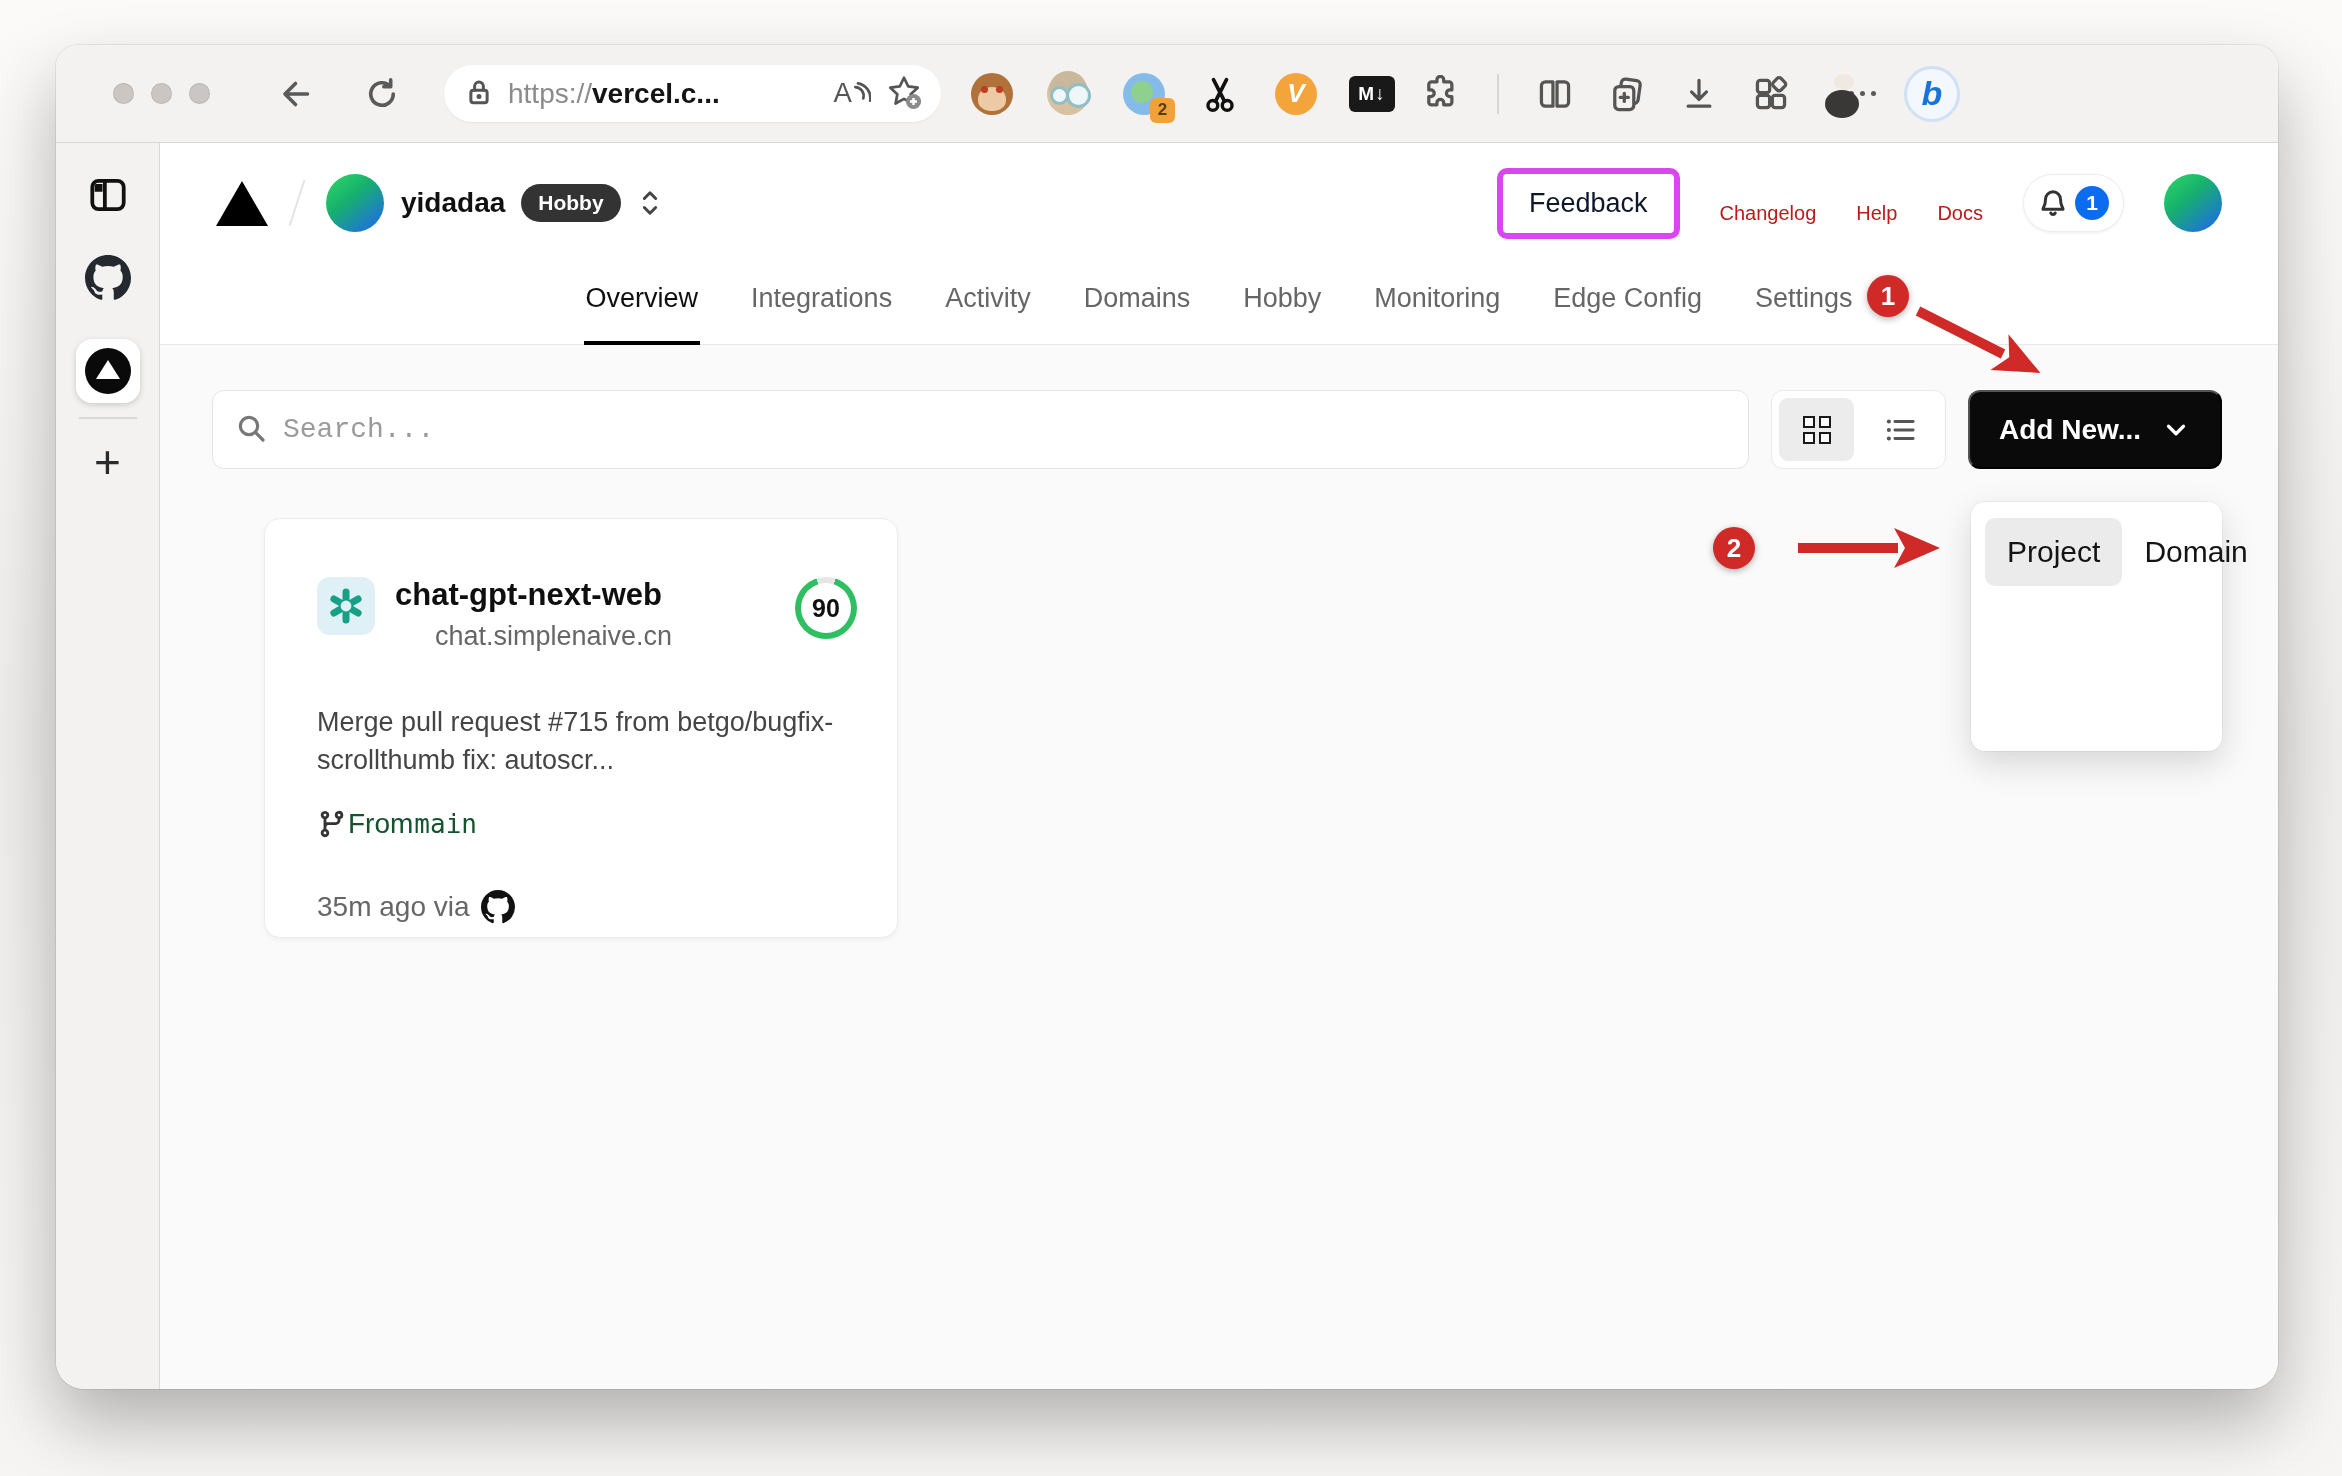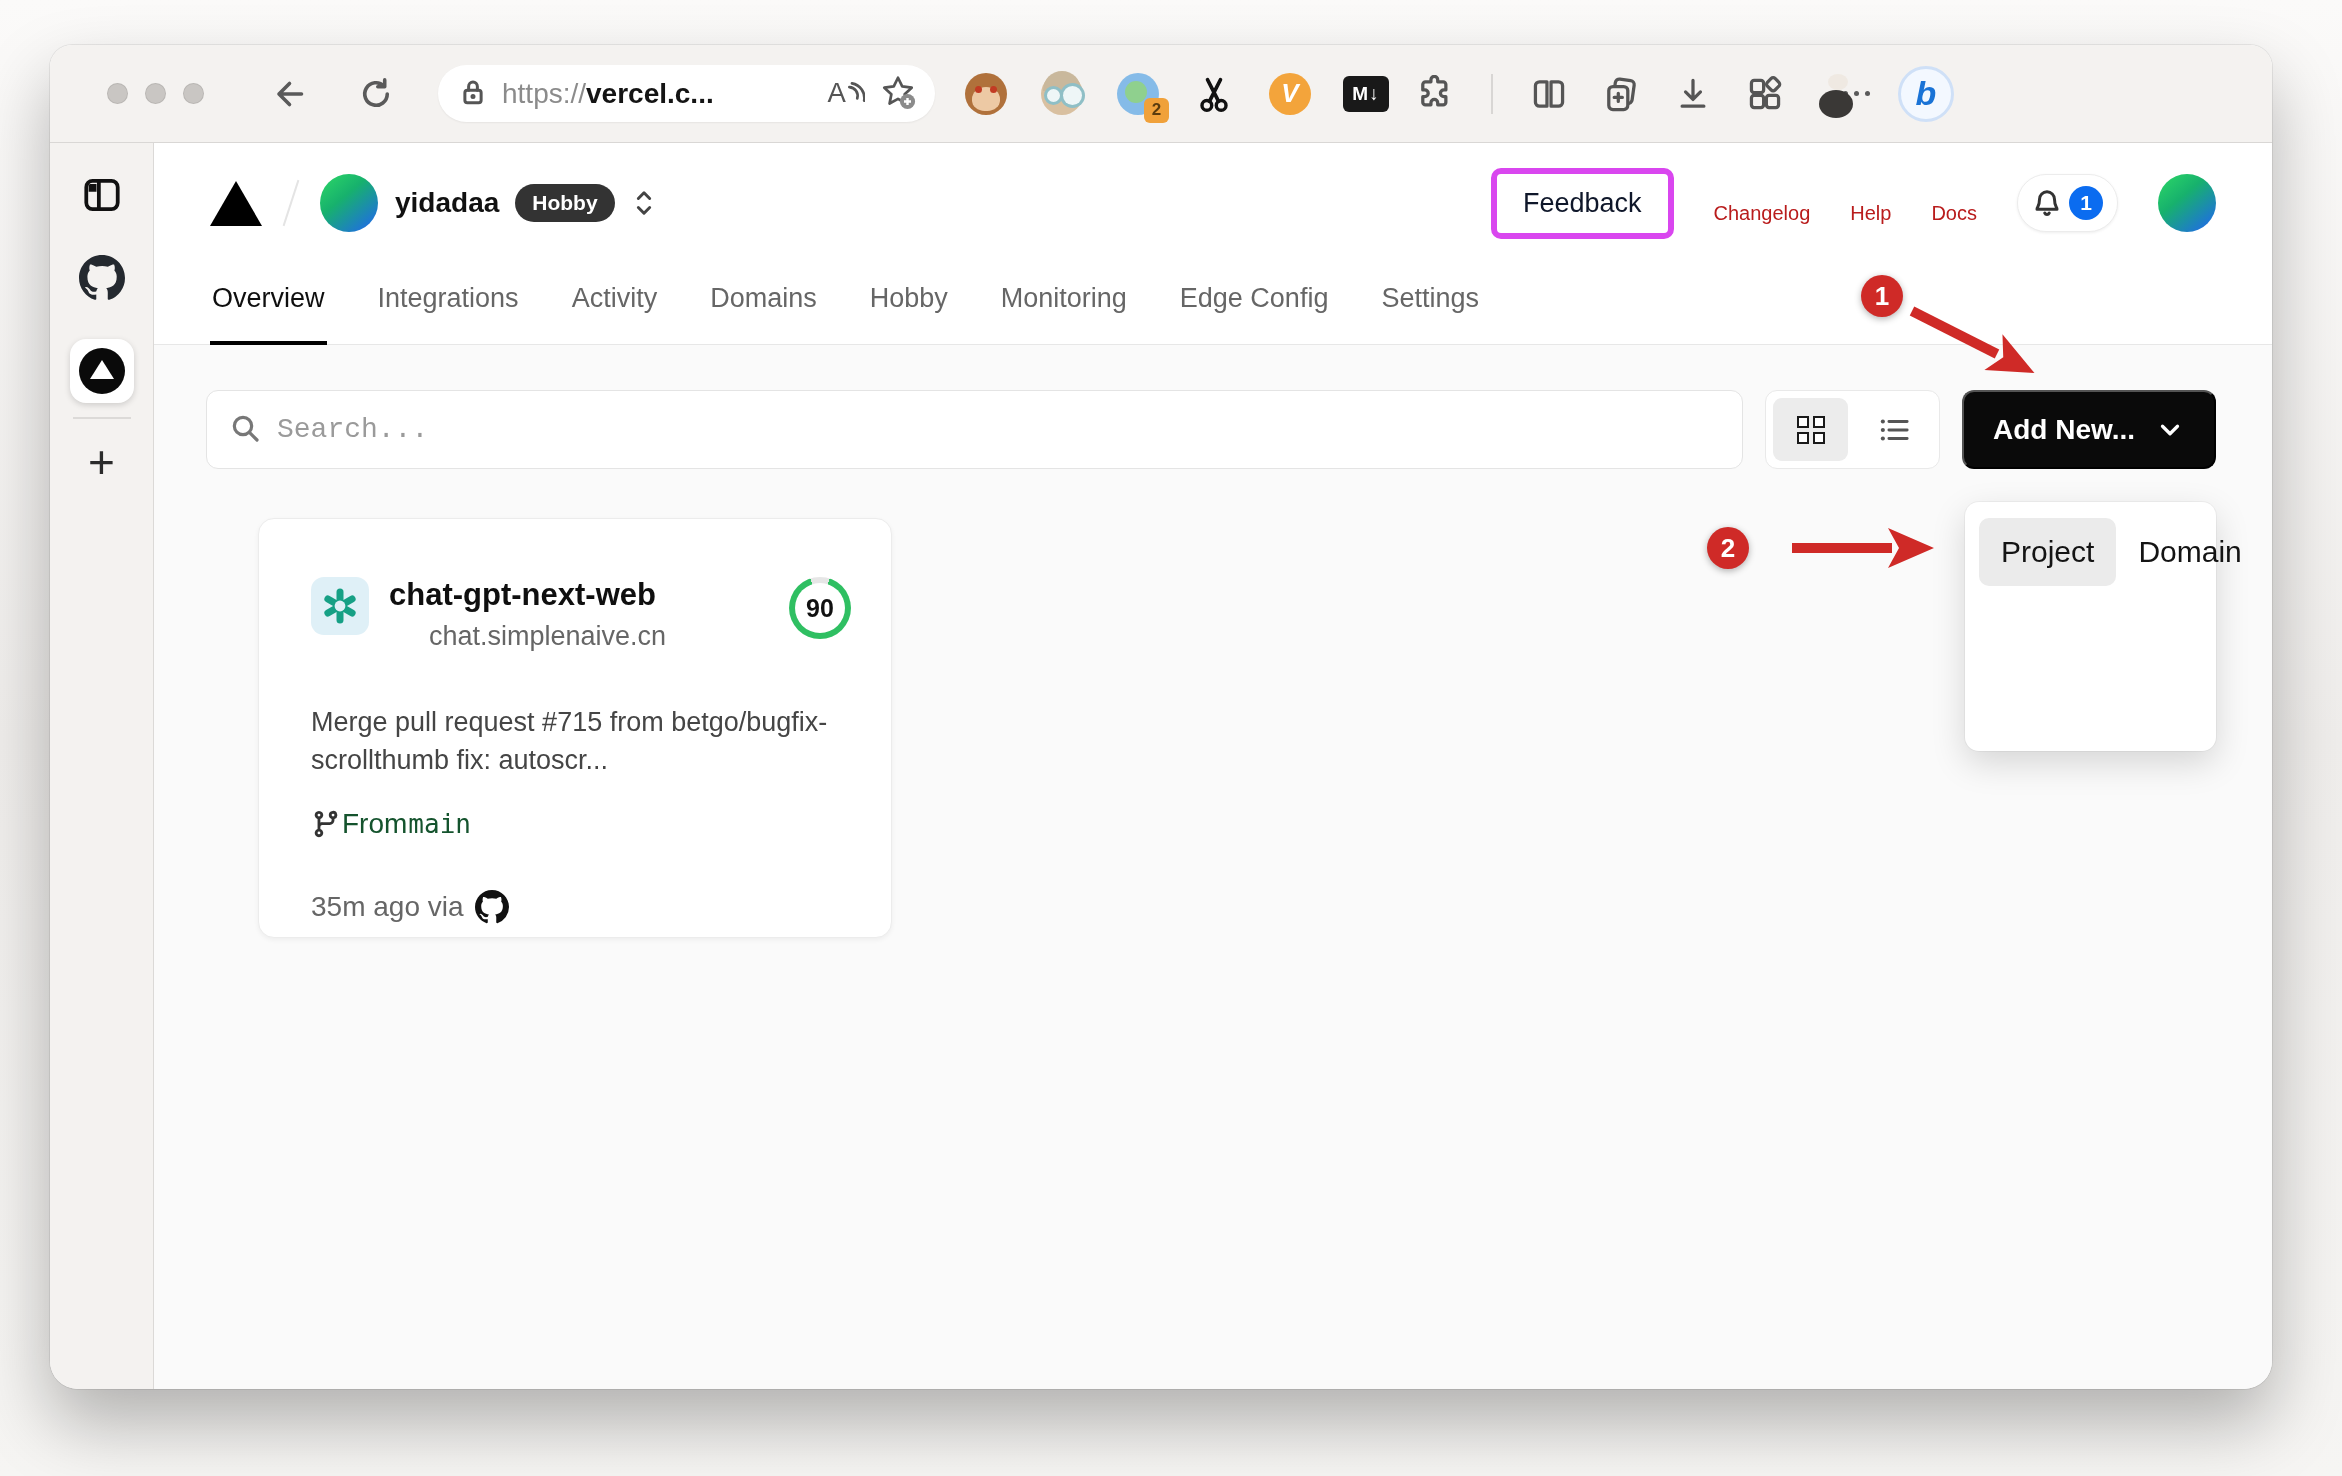--- a/index.html
+++ b/index.html
@@ -3,21 +3,21 @@
 <meta charset="utf-8">
 <style>
   * { margin:0; padding:0; box-sizing:border-box; }
   html,body { width:2342px; height:1476px; }
   body {
     font-family:"Liberation Sans", sans-serif;
     background:linear-gradient(180deg,#fbfaf9 0%,#efedeb 50%,#f6f5f3 100%);
     position:relative; overflow:hidden;
   }
   .window {
-    position:absolute; left:50px; top:45px; width:2222px; height:1344px;
+    position:absolute; left:56px; top:45px; width:2222px; height:1344px;
     border-radius:22px 22px 28px 28px; background:#fff; overflow:hidden;
     box-shadow:0 34px 70px rgba(0,0,0,.28), 0 0 0 1px rgba(0,0,0,.07);
     display:flex; flex-direction:column;
   }
   
   .chrome {
     height:98px; flex:0 0 auto; background:#f4f2f0; border-bottom:1px solid #d9d7d5;
     display:flex; align-items:center; padding:0 30px 0 57px;
   }
   .tl-group { display:flex; gap:17px; margin-right:62px; }
@@ -79,21 +79,21 @@
     background:linear-gradient(140deg,#2bd467 5%,#17b16d 40%,#1f6fe0 90%); }
   .team-name { font-size:28px; font-weight:700; color:#111; margin-left:17px; }
   .plan-pill { margin-left:16px; background:#333; color:#fff; font-size:21px; font-weight:600; padding:7px 17px; border-radius:999px; }
   .selector { margin-left:15px; color:#444; display:grid; place-items:center; }
   .h-right { margin-left:auto; display:flex; align-items:center; gap:40px; }
   .feedback-btn { border:6px solid #d946ef; border-radius:10px; background:#fff; color:#0f172a; font-size:27px; padding:14px 26px; }
   .h-link { color:#b91c1c; font-size:20px;margin-top:20px; }
   .bell-pill { display:flex; align-items:center; gap:7px; border:1px solid #ececec; border-radius:999px;
     background:#fff; padding:11px 14px; box-shadow:0 1px 3px rgba(0,0,0,.07); }
   .notif-badge { width:34px; height:34px; border-radius:50%; background:#0b6cf0; color:#fff; font-size:21px; font-weight:600; display:grid; place-items:center; }
-  .tabs { display:flex; gap:49px; }
+  .tabs { display:flex; gap:49px;justify-content:center; }
   .tab { font-size:27px; color:#666; padding:20px 2px 30px; position:relative; }
   .tab.active { color:#0f0f0f; }
   .tab.active::after { content:""; position:absolute; left:0; right:0; bottom:-1px; height:4px; background:#000; }
   
   .main-pad { padding:45px 56px 0 52px; }
   .controls { display:flex; align-items:center; gap:22px; }
   .search-box { flex:1; height:79px; background:#fff; border:1px solid #e4e4e4; border-radius:12px;
     display:flex; align-items:center; padding:0 22px; gap:16px; }
   .search-box input { border:none; outline:none; flex:1; font-size:28px; color:#333; font-family:Liberation Mono, monospace; background:transparent; }
   .search-box input::placeholder { color:#9a9a9a; }

